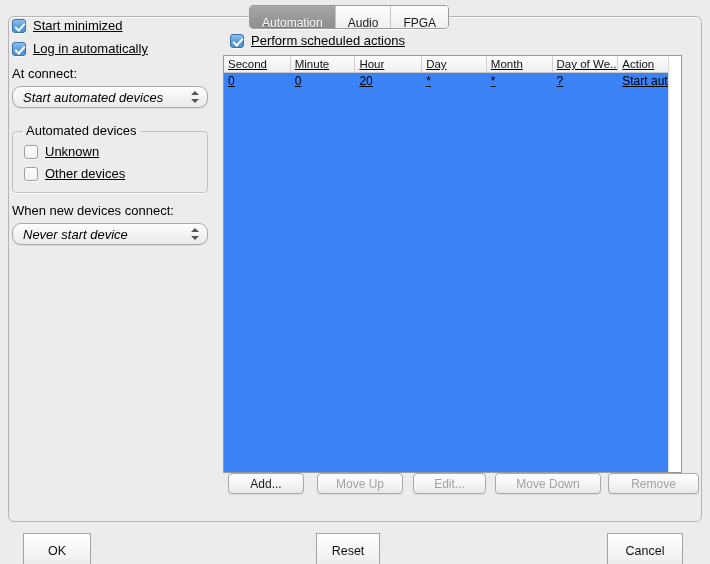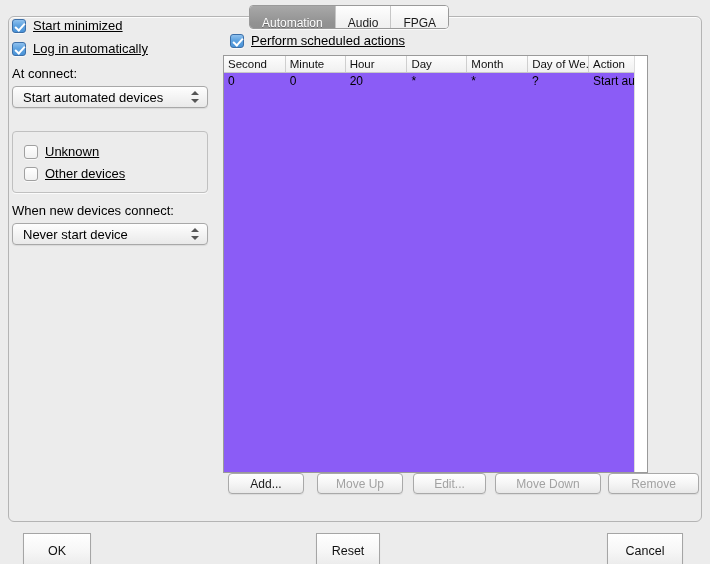--- a/index.html
+++ b/index.html
@@ -121,27 +121,28 @@
     font-size: 13px;
     margin: 10px 0 5px 0;
   }
 
   
   .popup {
     position: relative;
     width: 196px;
     height: 22px;
     border: 1px solid #a8a8a8;
-    border-radius: 4px;
+    border-radius: 9px;
     background: linear-gradient(to bottom, #fefefe 0%, #f4f4f4 48%, #e9e9e9 100%);
     box-sizing: border-box;
     display: flex;
     align-items: center;
     cursor: default;
     box-shadow: 0 1px 1px rgba(0,0,0,0.08);
+    font-style: italic;
   }
   .popup .ptext {
     margin-left: 10px;
     font-size: 13px;
     color: #000;
     white-space: nowrap;
     overflow: hidden;
   }
   .popup .parrows {
     position: absolute;
@@ -206,26 +207,27 @@
   .right-col {
     position: absolute;
     left: 223px;
     top: 33px;
     width: 459px;
   }
   .right-col .checkrow { margin-bottom: 7px; margin-left: 7px; }
 
   .tablewrap {
     position: relative;
-    width: 425px;
+    width: 459px;
     height: 418px;
-    background: #8b5cf6;
+    background: #3b82f6;
     border: 1px solid #9a9a9a;
     box-sizing: border-box;
     overflow: hidden;
+    text-decoration: underline;
   }
   .thead {
     display: flex;
     height: 17px;
     background: linear-gradient(to bottom, #fdfdfd 0%, #f0f0f0 100%);
     border-bottom: 1px solid #c8c8c8;
     box-sizing: border-box;
   }
   .th {
     font-size: 11.5px;
@@ -338,20 +340,21 @@
 
   <div class="fieldlabel">At connect:</div>
 
   <div class="popup">
     <span class="ptext">Start automated devices</span>
     <span class="parrows"></span>
   </div>
 
   <div class="groupbox">
     <div class="gb-frame"></div>
+    <div class="gb-title">Automated devices</div>
     <div class="gb-body">
       <div class="checkrow">
         <span class="cbox"></span>
         <span class="lbl">Unknown</span>
       </div>
       <div class="checkrow">
         <span class="cbox"></span>
         <span class="lbl">Other devices</span>
       </div>
     </div>

